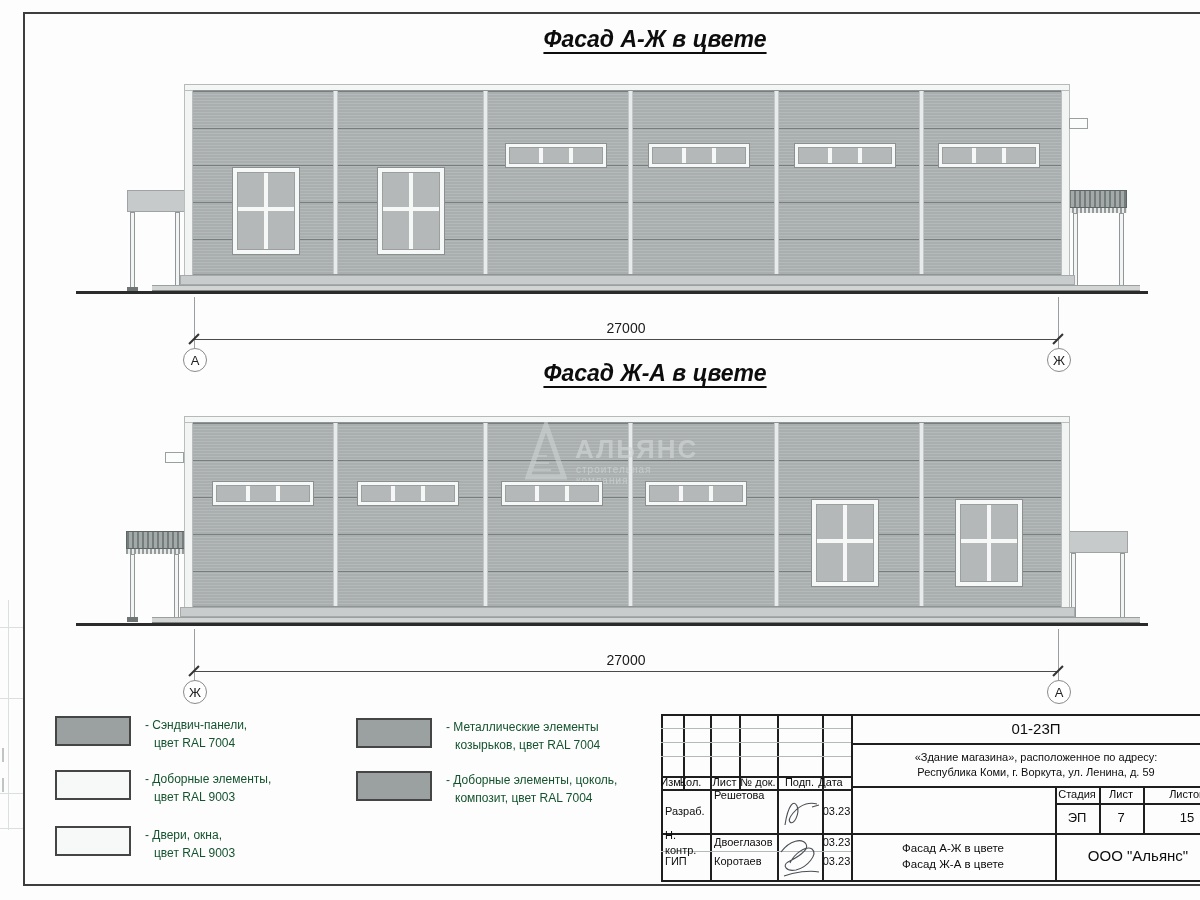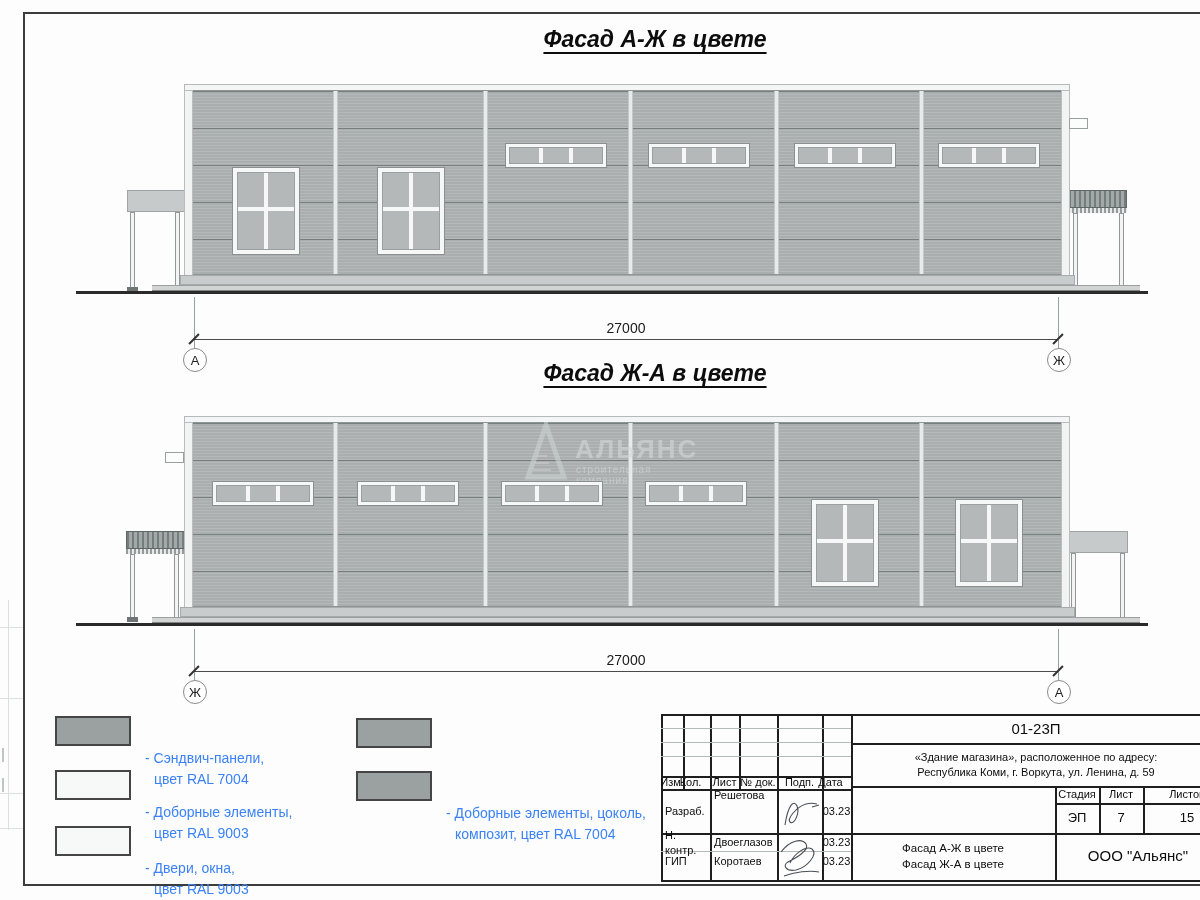--- a/index.html
+++ b/index.html
@@ -52,21 +52,21 @@
 
   
   .wm{position:absolute;left:525px;top:422px;width:180px;height:60px;pointer-events:none;}
   .wm-text{position:absolute;left:50px;top:12px;font-size:26px;font-weight:bold;letter-spacing:2px;
            color:rgba(210,215,215,.62);}
   .wm-sub{position:absolute;left:51px;top:42px;font-size:10px;letter-spacing:1px;color:rgba(215,220,220,.58);}
 
   
   .leg-item{position:absolute;display:flex;gap:14px;align-items:flex-start;}
   .leg-swatch{width:76px;height:30px;border:2px solid #454545;box-sizing:border-box;flex:0 0 auto;}
-  .leg-text{font-size:14px;line-height:1.5;color:#3b82f6;padding-top:0px;margin-top:32px;}
+  .leg-text{font-size:12px;line-height:1.5;color:#14532d;padding-top:0px;}
   .leg-text div:nth-child(2){padding-left:9px;}
 
   
   .tb{position:absolute;left:661px;top:714px;width:560px;height:168px;font-size:11px;color:#0d0d0d;}
   .tbv{position:absolute;width:2px;background:#1e1e1e;}
   .tbh{position:absolute;height:2px;background:#1e1e1e;}
   .tbl{position:absolute;height:1px;background:#b4baba;}
   .tbc{position:absolute;display:flex;align-items:center;justify-content:center;text-align:center;line-height:1.35;}
   .tbc.left{justify-content:flex-start;text-align:left;padding-left:4px;box-sizing:border-box;}
   .sig svg{display:block;}
@@ -273,20 +273,24 @@
     </div>
     <div class="leg-item" style="left:55px;top:826px">
       <div class="leg-swatch" style="background: rgb(247, 248, 248);"></div>
       <div class="leg-text">
         <div>- Двери, окна,</div>
           <div>цвет RAL 9003</div>
       </div>
     </div>
     <div class="leg-item" style="left:356px;top:718px">
       <div class="leg-swatch" style="background: rgb(155, 161, 161);"></div>
+      <div class="leg-text">
+        <div>- Металлические элементы</div>
+          <div>козырьков, цвет RAL 7004</div>
+      </div>
     </div>
     <div class="leg-item" style="left:356px;top:771px">
       <div class="leg-swatch" style="background: rgb(155, 161, 161);"></div>
       <div class="leg-text">
         <div>- Доборные элементы, цоколь,</div>
           <div>композит, цвет RAL 7004</div>
       </div>
     </div>
   </div>
 

